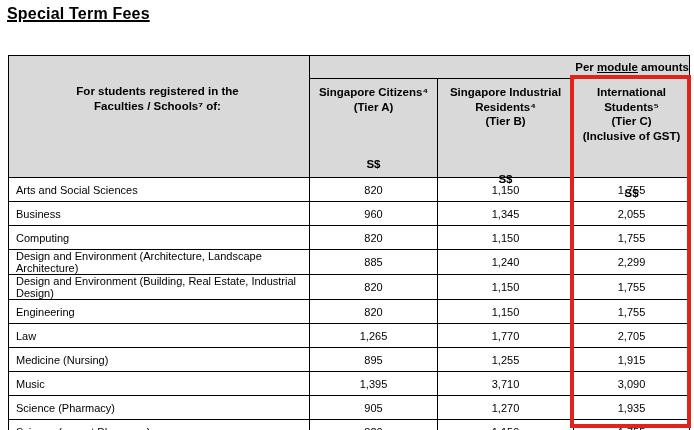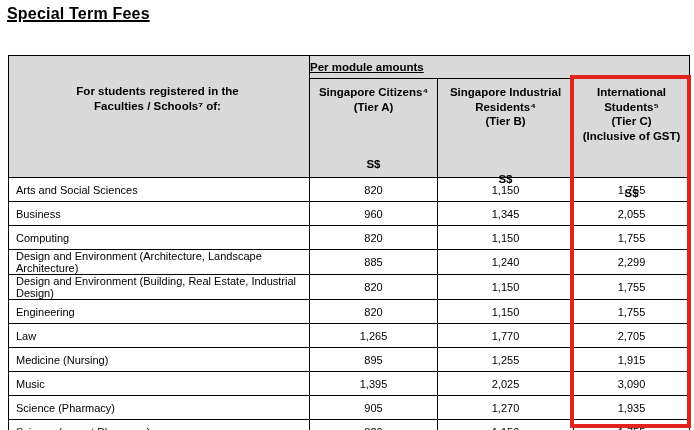--- a/index.html
+++ b/index.html
@@ -14,21 +14,21 @@
     letter-spacing:0.2px;
   }
   table.fees {
     position:absolute; left:8px; top:55px;
     border-collapse:collapse; table-layout:fixed;
     width:681px;
   }
   col.c0 { width:301px; } col.c1 { width:128px; } col.c2 { width:136px; } col.c3 { width:116px; }
   th, td { border:1px solid #000; padding:0; }
   thead th { background:#d9d9d9; font-weight:bold; font-size:11.5px; }
-  th.group { height:22px; text-align:left; vertical-align:middle;text-decoration:underline; }
+  th.group { height:22px; text-align:right; vertical-align:middle; }
   .u { text-decoration:underline; }
   th.corner { text-align:center; vertical-align:top; }
   .corner-text {
     padding:28px 10px 0 7px; white-space:pre-line; line-height:15px; font-size:11.5px;
   }
   th.tier { vertical-align:top; }
   .tier-inner {
     height:98px; box-sizing:border-box;
     display:flex; flex-direction:column; justify-content:space-between;
     align-items:center; text-align:center; padding:6px 2px 7px 2px;gap:44px;
@@ -135,21 +135,21 @@
       </tr>
       <tr>
         <td class="lbl">Medicine (Nursing)</td>
         <td class="num">895</td>
         <td class="num">1,255</td>
         <td class="num">1,915</td>
       </tr>
       <tr>
         <td class="lbl">Music</td>
         <td class="num">1,395</td>
-        <td class="num">2,025</td>
+        <td class="num">3,710</td>
         <td class="num">3,090</td>
       </tr>
       <tr>
         <td class="lbl">Science (Pharmacy)</td>
         <td class="num">905</td>
         <td class="num">1,270</td>
         <td class="num">1,935</td>
       </tr>
       <tr>
         <td class="lbl">Science (except Pharmacy)</td>

